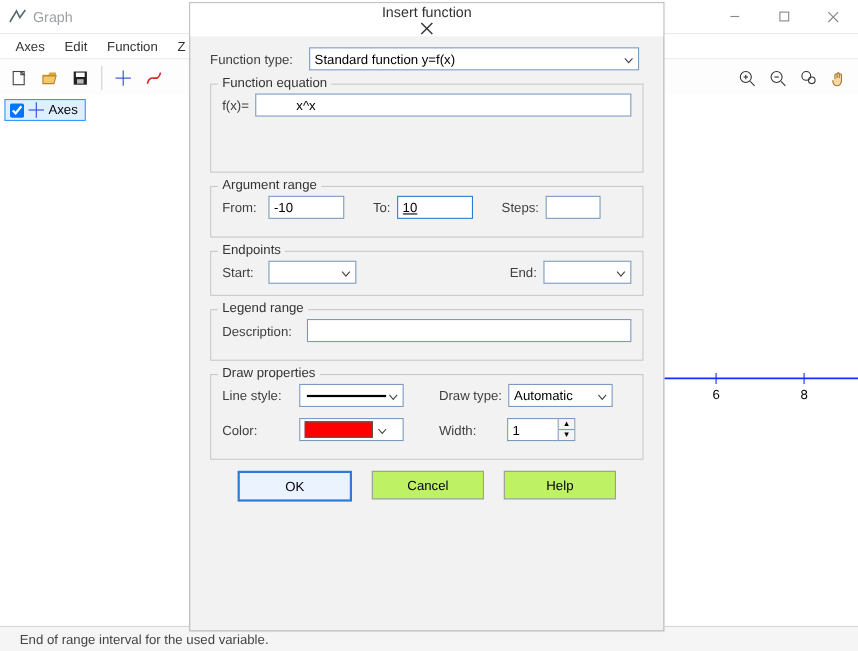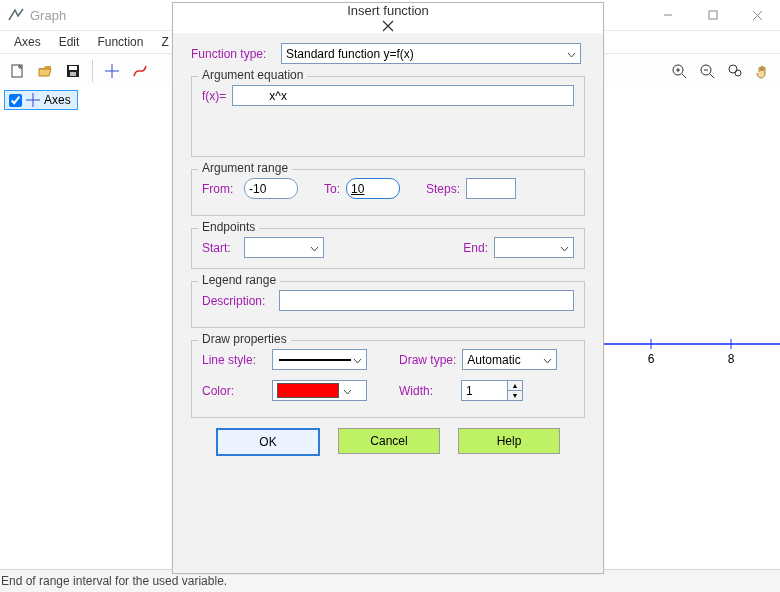--- a/index.html
+++ b/index.html
@@ -16,36 +16,36 @@
 .toolbar{height:34px;border-bottom:1px solid #d7d7d7;display:flex;align-items:center;padding:0 6px;gap:6px;background:#fdfdfd;}
 .toolbar .tbtn{width:22px;height:22px;display:flex;align-items:center;justify-content:center;color:#333;}
 .toolbar .sep{width:1px;height:22px;background:#d0d0d0;margin:0 2px;}
 .body{position:absolute;left:0;right:0;top:86px;bottom:22px;display:flex;}
 .leftpane{width:172px;border-right:1px solid #d7d7d7;padding:4px;background:#fff;}
 .axesItem{display:inline-flex;align-items:center;gap:4px;border:1px solid #3399ff;background:#def0ff;padding:2px 6px 2px 4px;}
 .axesItem input[type=checkbox]{margin:0;}
 .axesItem .ax-icon{width:14px;height:14px;display:inline-block;}
 .plotpane{flex:1;position:relative;background:#fff;overflow:hidden;}
 .graphsvg{position:absolute;left:0;top:0;}
-.statusbar{position:absolute;left:0;right:0;bottom:0;height:22px;border-top:1px solid #d7d7d7;padding:0 1px;display:flex;align-items:center;color:#444;font-size:12px;background:#f5f5f5;}
+.statusbar{position:absolute;left:0;right:0;bottom:0;height:22px;border-top:1px solid #d7d7d7;padding:0 18px;display:flex;align-items:center;color:#444;font-size:12px;background:#f5f5f5;}
 
 .dialog{position:absolute;left:172px;top:2px;width:430px;height:570px;background:#f2f2f2;border:1px solid #b8b8b8;box-shadow:0 0 0 1px rgba(0,0,0,0.02);}
 .dialog .dtitlebar{height:30px;background:#fff;display:flex;align-items:center;padding:0 10px;font-size:13px;color:#333;flex-direction:column;}
 .dialog .dtitlebar .spacer{flex:1;}
 .dialog .dtitlebar .close{width:24px;height:24px;display:flex;align-items:center;justify-content:center;}
 .dialog .dbody{padding:10px 18px 6px 18px;}
 .row{display:flex;align-items:center;margin-bottom:6px;gap:6px;}
-.lbl{color:#a21caf;} 
+.lbl{color:#404040;} 
 .combo,.tinput,.sel{height:21px;border:1px solid #7a9abf;background:#fff;padding:0 4px;font-family:inherit;font-size:12px;box-sizing:border-box;}
 .combo{display:flex;align-items:center;justify-content:space-between;width:300px;}
 .combo .caret{margin-left:auto;}
 .group{border:1px solid #c9c9c9;padding:8px 10px 10px 10px;margin:12px 0 4px 0;position:relative;}
 .group .gtitle{position:absolute;top:-9px;left:6px;background:#f2f2f2;padding:0 4px;color:#333;}
 .tinput.wide{width:360px;padding-left:36px;}
-.tinput.sm{width:54px;border-radius:10px;}
+.tinput.sm{width:69px;}
 .tinput.ssm{width:50px;}
 .linestyle{width:95px;height:21px;border:1px solid #7a9abf;background:#fff;display:flex;align-items:center;justify-content:space-between;padding:0 4px;box-sizing:border-box;}
 .linestyle .bar{flex:1;height:2px;background:#000;margin:0 2px;}
 .colorbox{width:95px;height:21px;border:1px solid #7a9abf;background:#fff;display:flex;align-items:center;padding:0 4px;box-sizing:border-box;gap:4px;}
 .colorbox .sw{width:60px;height:13px;border:1px solid #555;}
 .btnbar{display:flex;justify-content:center;gap:18px;margin-top:10px;}
 .btn{min-width:80px;height:24px;border:1px solid #9d9d9d;background:#bef264;display:flex;align-items:center;justify-content:center;padding:0 10px;}
 .btn.primary{border:2px solid #2e7bd6;background:#eaf3ff;}
 .spinner{display:flex;align-items:center;}
 .spinner input{width:46px;height:21px;border:1px solid #7a9abf;border-right:none;padding:0 4px;box-sizing:border-box;font-family:inherit;font-size:12px;}
@@ -196,21 +196,21 @@
         <span class="lbl" style="width:84px">Function type:</span>
         <span class="combo">
           <span>Standard function   y=f(x)</span>
           <span class="caret"><svg width="9" height="6">
                 <polyline points="1,1 4.5,5 8,1" fill="none" stroke="#444"></polyline>
               </svg></span>
         </span>
       </div>
 
       <div class="group">
-        <span class="gtitle">Argument equation</span>
+        <span class="gtitle">Function equation</span>
         <div class="row">
           <span class="lbl">f(x)=</span>
           <input class="tinput wide" value="x^x" style="">
         </div>
         <div style="height:34px"></div>
       </div>
 
       <div class="group">
         <span class="gtitle">Argument range</span>
         <div class="row">

